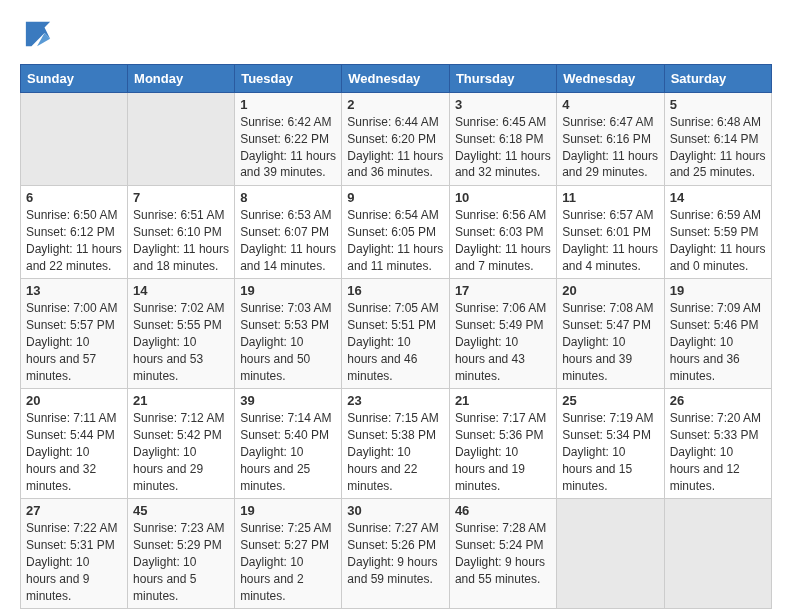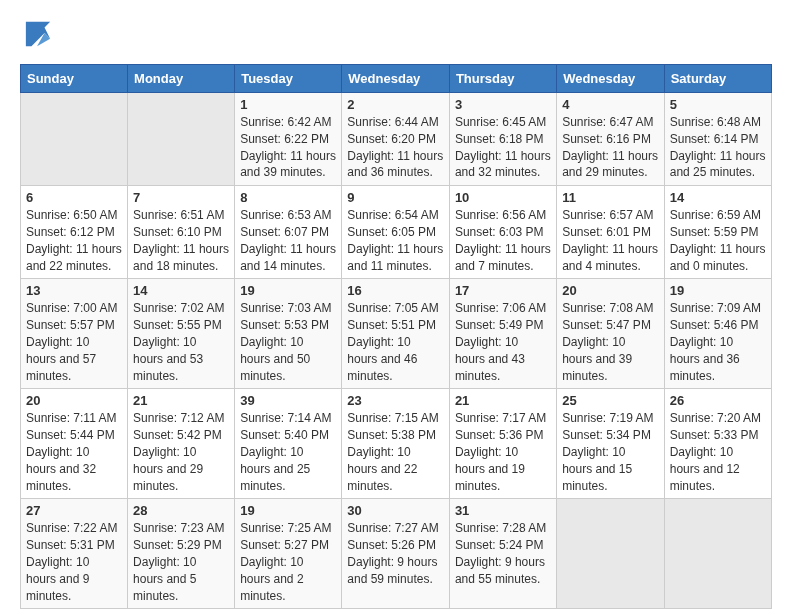--- a/index.html
+++ b/index.html
@@ -247,32 +247,32 @@
           <span class="day-number">26</span>
           <div class="day-info">Sunrise: 7:20 AM<br>Sunset: 5:33 PM<br>Daylight: 10 hours and 12 minutes.</div>
         </td>
       </tr>
       <tr>
         <td>
           <span class="day-number">27</span>
           <div class="day-info">Sunrise: 7:22 AM<br>Sunset: 5:31 PM<br>Daylight: 10 hours and 9 minutes.</div>
         </td>
         <td>
-          <span class="day-number">28</span>
+          <span class="day-number">45</span>
           <div class="day-info">Sunrise: 7:23 AM<br>Sunset: 5:29 PM<br>Daylight: 10 hours and 5 minutes.</div>
         </td>
         <td>
           <span class="day-number">19</span>
           <div class="day-info">Sunrise: 7:25 AM<br>Sunset: 5:27 PM<br>Daylight: 10 hours and 2 minutes.</div>
         </td>
         <td>
           <span class="day-number">30</span>
           <div class="day-info">Sunrise: 7:27 AM<br>Sunset: 5:26 PM<br>Daylight: 9 hours and 59 minutes.</div>
         </td>
         <td>
-          <span class="day-number">31</span>
+          <span class="day-number">46</span>
           <div class="day-info">Sunrise: 7:28 AM<br>Sunset: 5:24 PM<br>Daylight: 9 hours and 55 minutes.</div>
         </td>
         <td class="empty"></td>
         <td class="empty"></td>
       </tr>
     </tbody>
 </table>
 
 </body></html>

